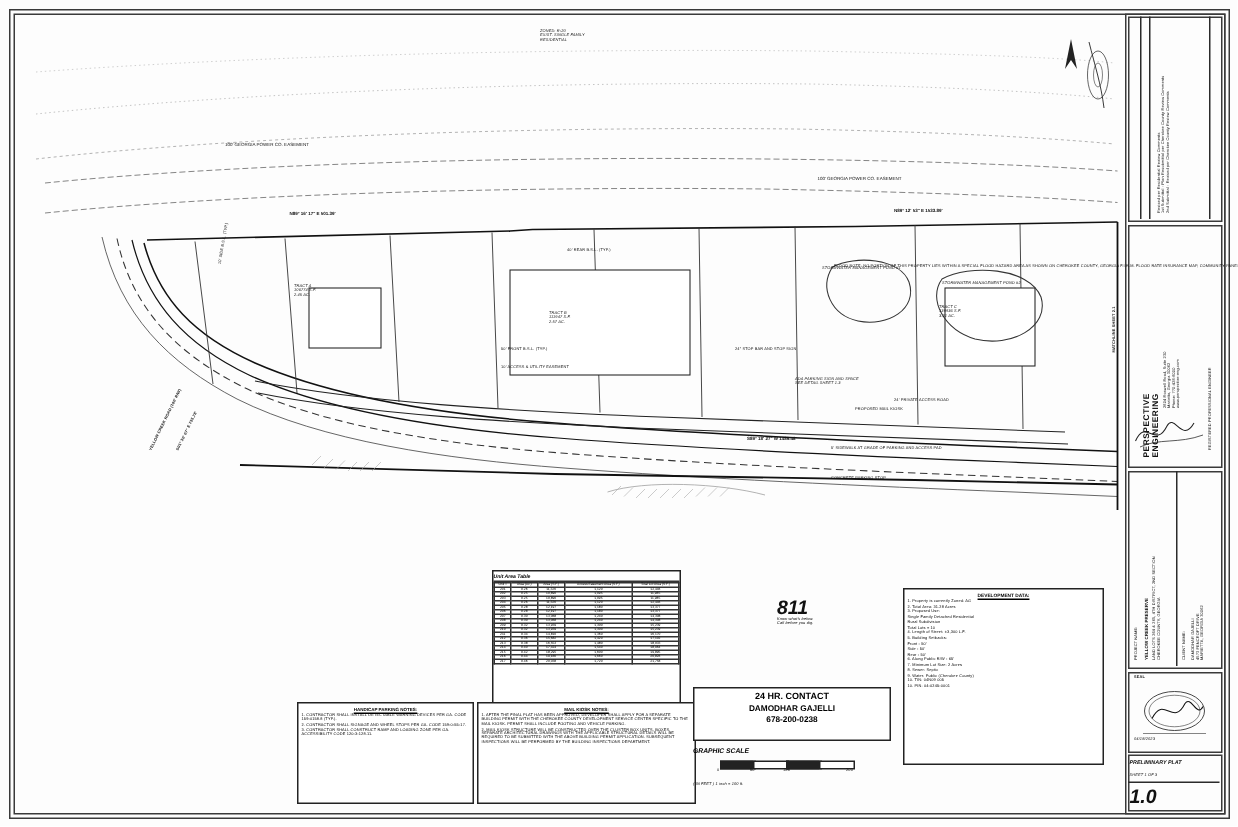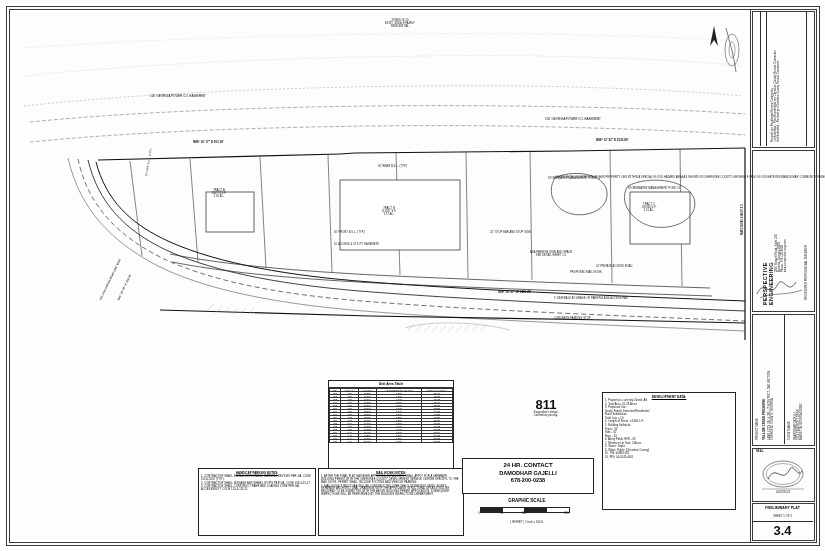--- a/index.html
+++ b/index.html
@@ -3,21 +3,21 @@
 <meta charset="utf-8">
 <style>
   html,body{margin:0;padding:0;background:#ffffff;}
   body{width:825px;height:551px;overflow:hidden;font-family:"Liberation Sans",sans-serif;}
   #sheet{position:relative;width:825px;height:551px;background:#fdfdfd;}
   .frame{position:absolute;border:1px solid #3a3a3a;}
   .tiny{font-size:2.6px;line-height:1.15;letter-spacing:0.1px;}
   .tiny2{font-size:3.0px;line-height:1.2;}
   .tiny3{font-size:3.6px;line-height:1.25;}
   .lbl{position:absolute;color:#111;white-space:pre;}
-  .ctr{text-align:center;}
+  .ctr{text-align:left;font-style:italic;}
   .b{font-weight:bold;}
   .rot90{transform:rotate(-90deg);transform-origin:0 0;}
   .line{position:absolute;background:#2b2b2b;}
   svg{position:absolute;left:0;top:0;overflow:visible;}
   .tblwrap{position:absolute;border:1px solid #222;background:#fff;}
   table{border-collapse:collapse;font-size:2.5px;}
   table td,table th{border:0.4px solid #333;padding:0 0.5px;text-align:center;font-weight:normal;}
   .notebox{position:absolute;border:1px solid #222;background:#fff;padding:2px;}
   .noteh{font-size:3.2px;font-weight:bold;text-decoration:underline;text-align:center;display:block;margin-bottom:1px;}
   .vtitle{position:absolute;font-size:5.5px;font-weight:bold;letter-spacing:0.4px;color:#111;}
@@ -75,21 +75,21 @@
     <ellipse cx="27" cy="19" rx="17" ry="10.5" stroke="#333" stroke-width="0.4" fill="none"></ellipse>
     <path d="M12 24 C20 8, 26 30, 34 14 C38 8, 42 24, 46 16" stroke="#111" stroke-width="0.7" fill="none"></path>
     <line x1="6" y1="34" x2="48" y2="34" stroke="#333" stroke-width="0.4"></line>
   </svg>
   <div class="lbl tiny ctr" style="left:756px;top:492px;width:54px;">04/18/2023</div>
 
   <div class="frame" style="left:752px;top:503px;width:61px;height:36px;"></div>
   <div class="lbl tiny3 b ctr" style="left:753px;top:506px;width:59px;">PRELIMINARY PLAT</div>
   <div class="lbl tiny ctr" style="left:753px;top:516px;width:59px;">SHEET 1 OF 3</div>
   <div class="line" style="left:752px;top:521px;width:61px;height:1px;"></div>
-  <div class="lbl ctr b" style="left:753px;top:523px;width:59px;font-size:13px;">3.4</div>
+  <div class="lbl ctr b" style="left:753px;top:523px;width:59px;font-size:13px;">1.0</div>
 
   <svg width="745" height="400" style="left:10px;top:10px;">
 
     <path d="M20 112 C140 100, 320 94, 500 96 C600 97, 680 100, 735 104" stroke="#777" stroke-width="0.6" fill="none" stroke-dasharray="4 2"></path>
     <path d="M20 132 C140 120, 320 114, 500 116 C600 118, 680 121, 735 125" stroke="#777" stroke-width="0.6" fill="none" stroke-dasharray="4 2"></path>
     <path d="M14 96 C140 82, 330 74, 520 76 C620 78, 690 82, 733 86" stroke="#999" stroke-width="0.5" fill="none" stroke-dasharray="2 2"></path>
     <path d="M14 66 C150 52, 340 44, 530 46 C630 48, 695 52, 733 56" stroke="#b0b0b0" stroke-width="0.5" fill="none" stroke-dasharray="1 2"></path>
     <path d="M14 38 C150 28, 340 22, 530 24 C630 26, 695 28, 733 32" stroke="#c0c0c0" stroke-width="0.5" fill="none" stroke-dasharray="1 2"></path>
 
     <path d="M88 150 L330 144" stroke="#111" stroke-width="1.1" fill="none"></path>

